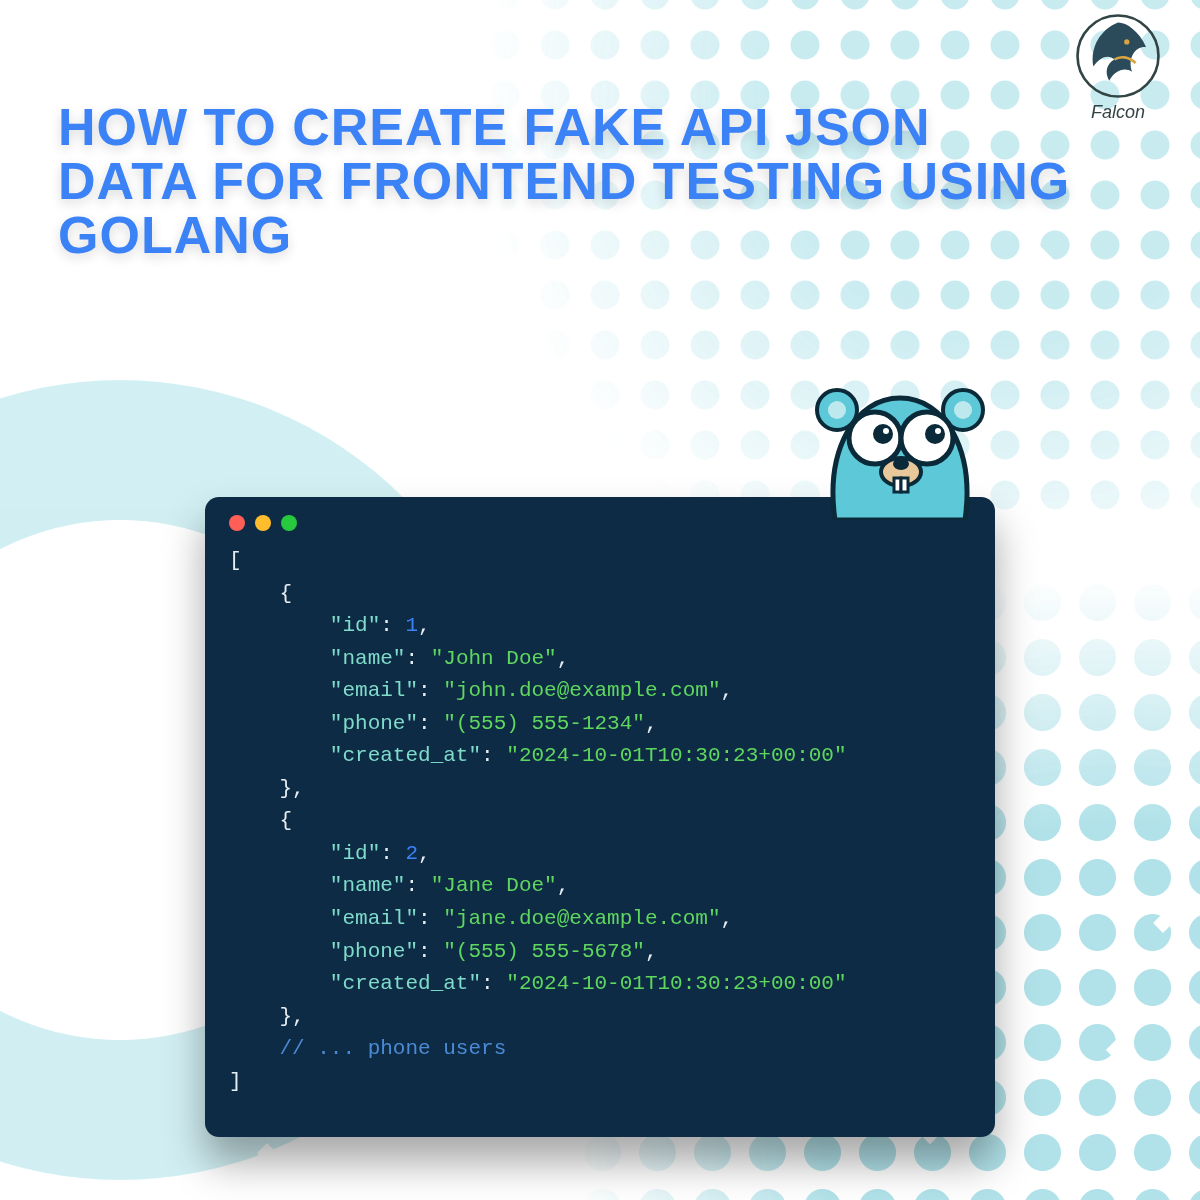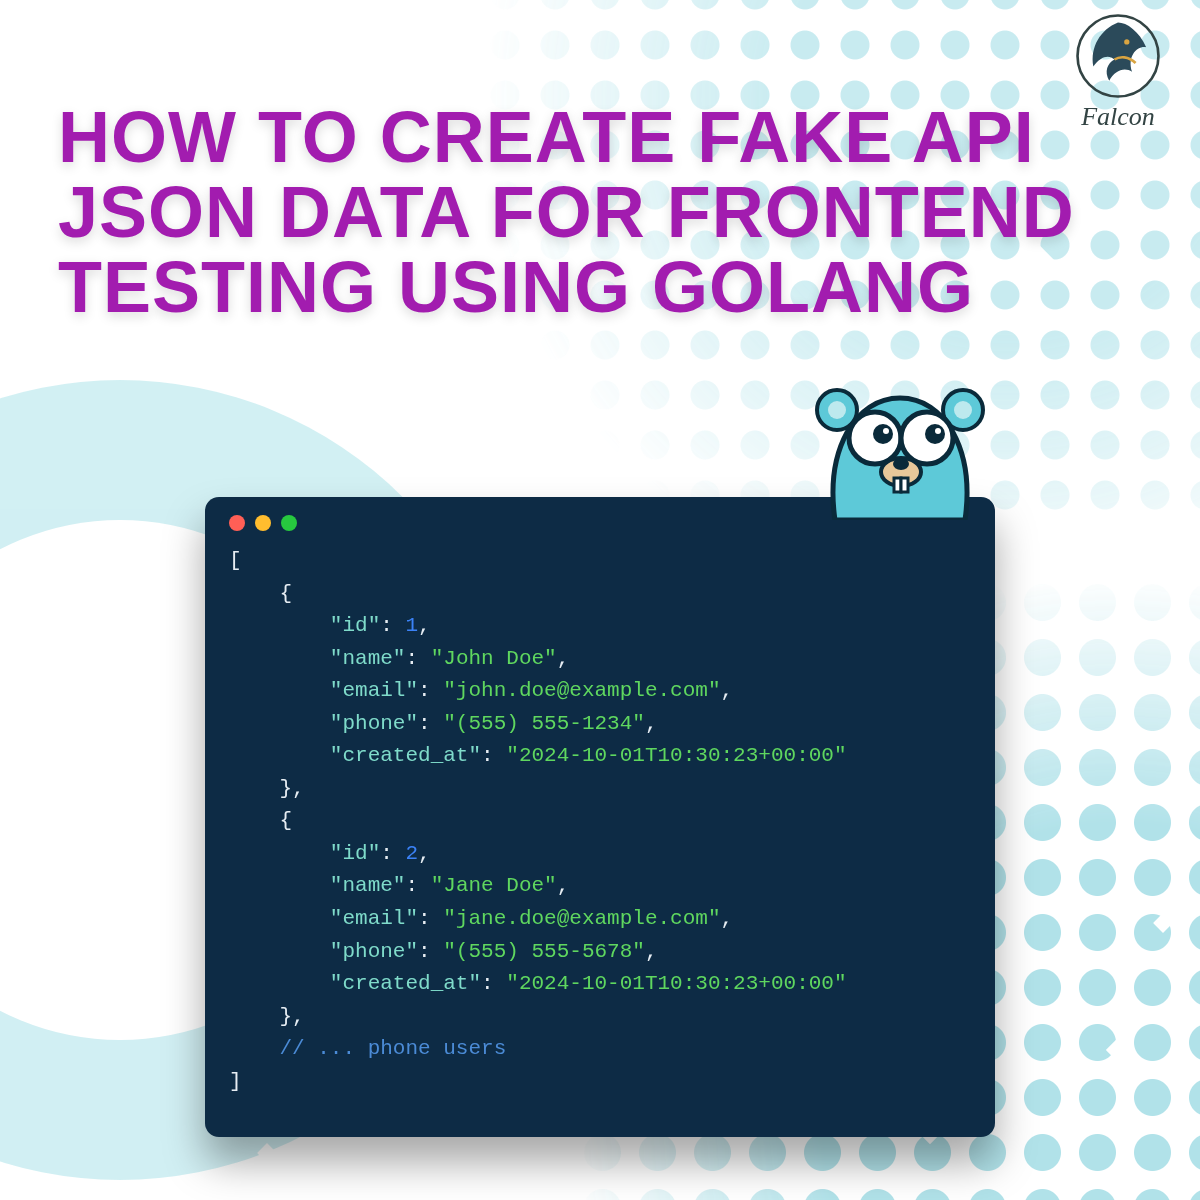--- a/index.html
+++ b/index.html
@@ -73,39 +73,39 @@
   
   .logo {
     position: absolute;
     top: 12px;
     right: 38px;
     text-align: center;
     z-index: 5;
   }
   .logo svg { display: block; margin: 0 auto; }
   .logo-label {
-    font-family: Liberation Serif, serif;
+    font-family: Liberation Sans, sans-serif;
     font-style: italic;
-    font-size: 26px;
+    font-size: 18px;
     color: #344;
     margin-top: 2px;
   }
 
   
   .title {
     position: absolute;
     top: 100px;
     left: 58px;
     right: 120px;
     z-index: 4;
     font-weight: 900;
-    font-size: 72px;
+    font-size: 52px;
     line-height: 1.04;
     letter-spacing: 1px;
-    color: #a21caf;
+    color: #3b82f6;
     text-shadow: 0 4px 12px rgba(0,0,0,0.15);
   }
 
   
   .gopher {
     position: absolute;
     top: 380px;
     right: 215px;
     width: 170px;
     height: 140px;

